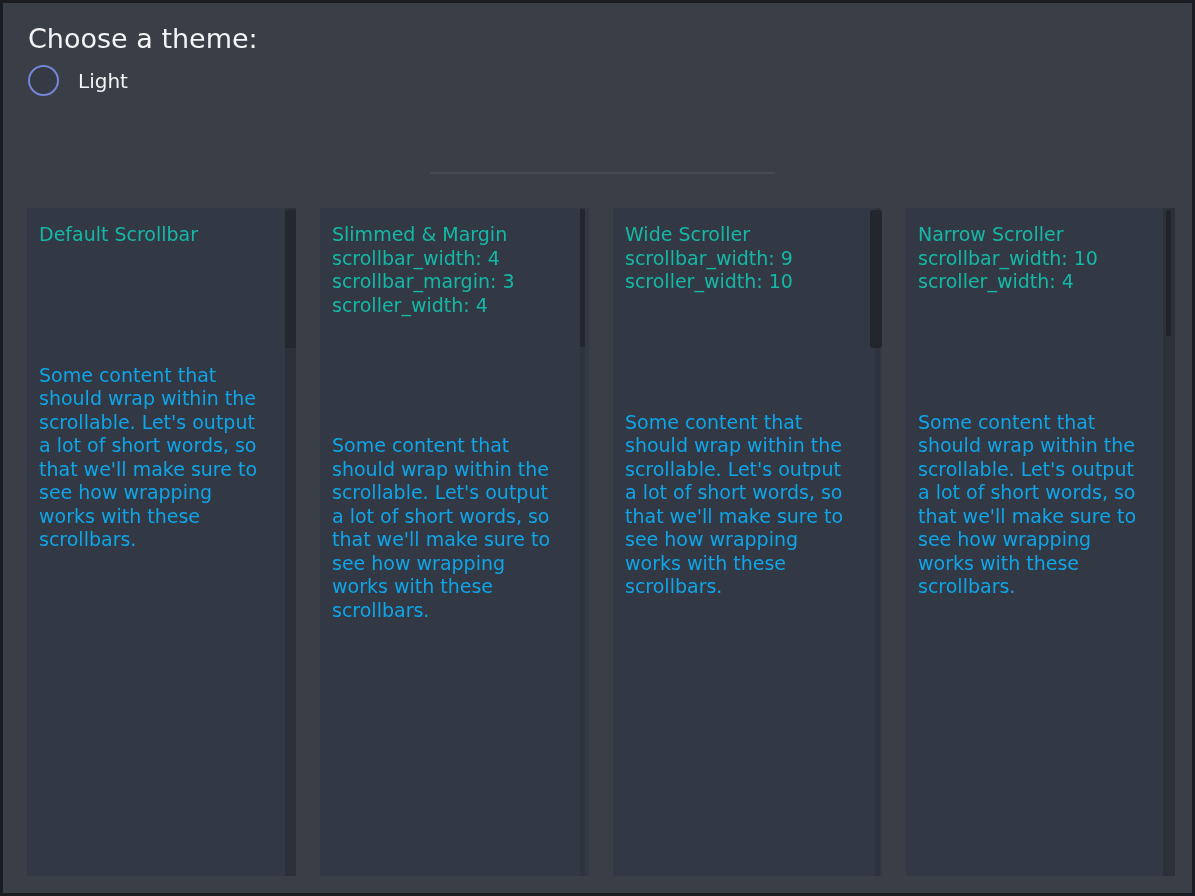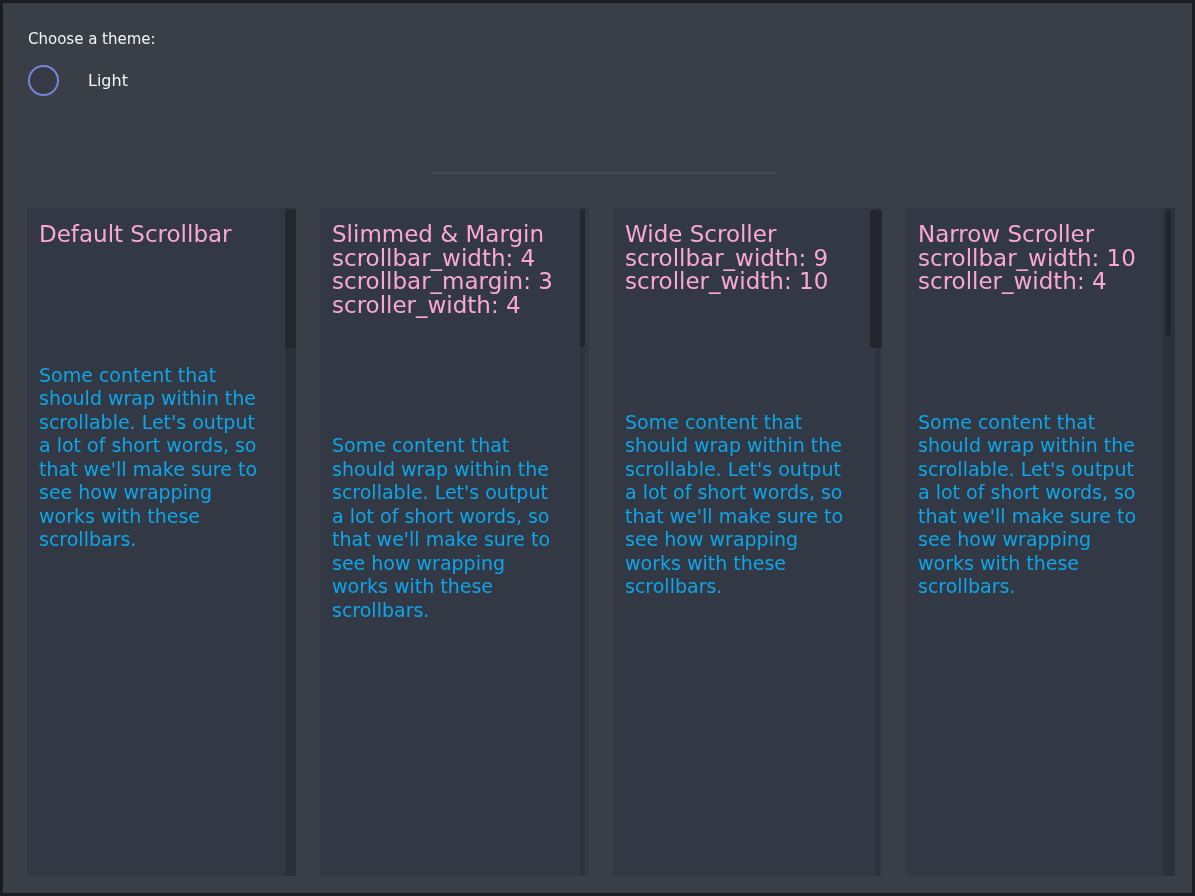--- a/index.html
+++ b/index.html
@@ -16,21 +16,21 @@
     color: #f1f2f4;
   }
 
   
   .theme-section {
     position: absolute;
     left: 25px;
     top: 24px;
   }
   .theme-label {
-    font-size: 15px;
+    font-size: 27px;
     line-height: 24px;
     color: #f3f4f6;
     text-align: right;
   }
   .radio-row {
     display: flex;
     align-items: center;
     margin-top: 14px;
     height: 31px;
     cursor: default;
@@ -48,22 +48,22 @@
     flex: 0 0 auto;
   }
   .radio-dot {
     width: 17px;
     height: 17px;
     border-radius: 50%;
     background: #7585d9;
   }
   .radio-dot.off { background: transparent; }
   .radio-label {
-    margin-left: 29px;
-    font-size: 16px;
+    margin-left: 19px;
+    font-size: 20px;
     color: #f3f4f6;
   }
 
   
   .divider {
     position: absolute;
     top: 169px;
     left: 427px;
     width: 345px;
     height: 2px;
@@ -80,24 +80,24 @@
   }
   .panel {
     position: relative;
     width: 269px;
     height: 668px;
     background: #333944;
     overflow: hidden;
   }
   .panel-title {
     white-space: pre-line;
-    font-size: 23px;
+    font-size: 19px;
     line-height: 23.5px;
     padding: 15px 24px 0 12px;
-    color: #f9a8d4;
+    color: #14b8a6;
   }
   .panel-body {
     white-space: pre-line;
     font-size: 19px;
     line-height: 23.5px;
     padding: 0 24px 0 12px;
     margin-top: 117px;
     color: #0ea5e9;
   }
 

